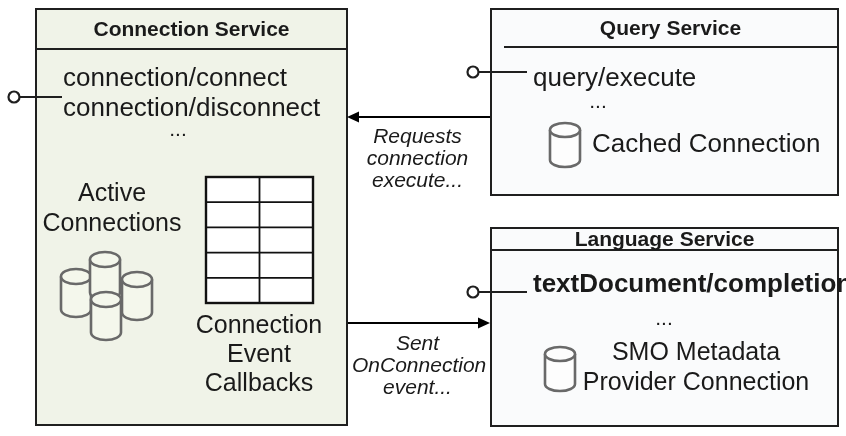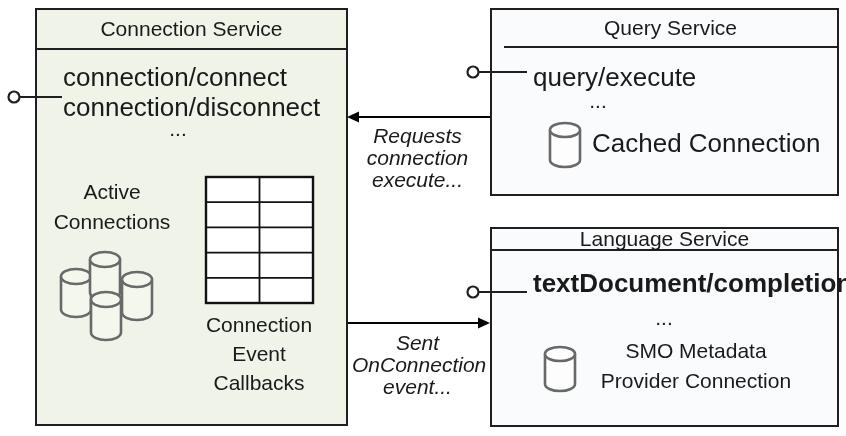--- a/index.html
+++ b/index.html
@@ -10,34 +10,34 @@
     --cyl:#696969;
   }
   *{margin:0;padding:0;box-sizing:border-box;}
   html,body{width:846px;height:436px;background:#ffffff;overflow:hidden;}
   body{font-family:"Liberation Sans","DejaVu Sans",sans-serif;color:var(--text);}
   .stage{position:relative;width:846px;height:436px;background:#ffffff;}
 
   .svc-box{position:absolute;border:2px solid var(--border);}
   .svc-box .svc-header{
     border-bottom:2px solid var(--border);
-    font-weight:normal;font-size:21px;text-align:left;
+    font-weight:bold;font-size:21px;text-align:left;
     display:flex;align-items:center;justify-content:center;
   }
   #connection-box{left:35px;top:8px;width:313px;height:418px;background:var(--connection-fill);}
   #connection-box .svc-header{height:40px;}
   #query-box{left:490px;top:8px;width:349px;height:188px;background:var(--service-fill);padding-left:12px;}
   #query-box .svc-header{height:38px;}
   #language-box{left:490px;top:227px;width:349px;height:200px;background:var(--service-fill);}
   #language-box .svc-header{height:22px;}
 
   .abs{position:absolute;}
   .method-text{font-size:26px;line-height:30px;white-space:nowrap;}
   .ellipsis-line{font-size:21px;line-height:22px;text-align:center;}
-  .centered-label{font-size:21px;line-height:30px;text-align:center;}
+  .centered-label{font-size:25px;line-height:30px;text-align:center;}
 
   .arrow-label{
     position:absolute;font-size:21px;font-style:italic;line-height:22px;
     text-align:center;color:var(--text);
   }
 
   svg{display:block;}
   .overlay{position:absolute;left:0;top:0;pointer-events:none;}
   .lolli-line{stroke:var(--border);stroke-width:2;}
   .lolli-circle{stroke:var(--border);stroke-width:2.2;fill:#ffffff;}

